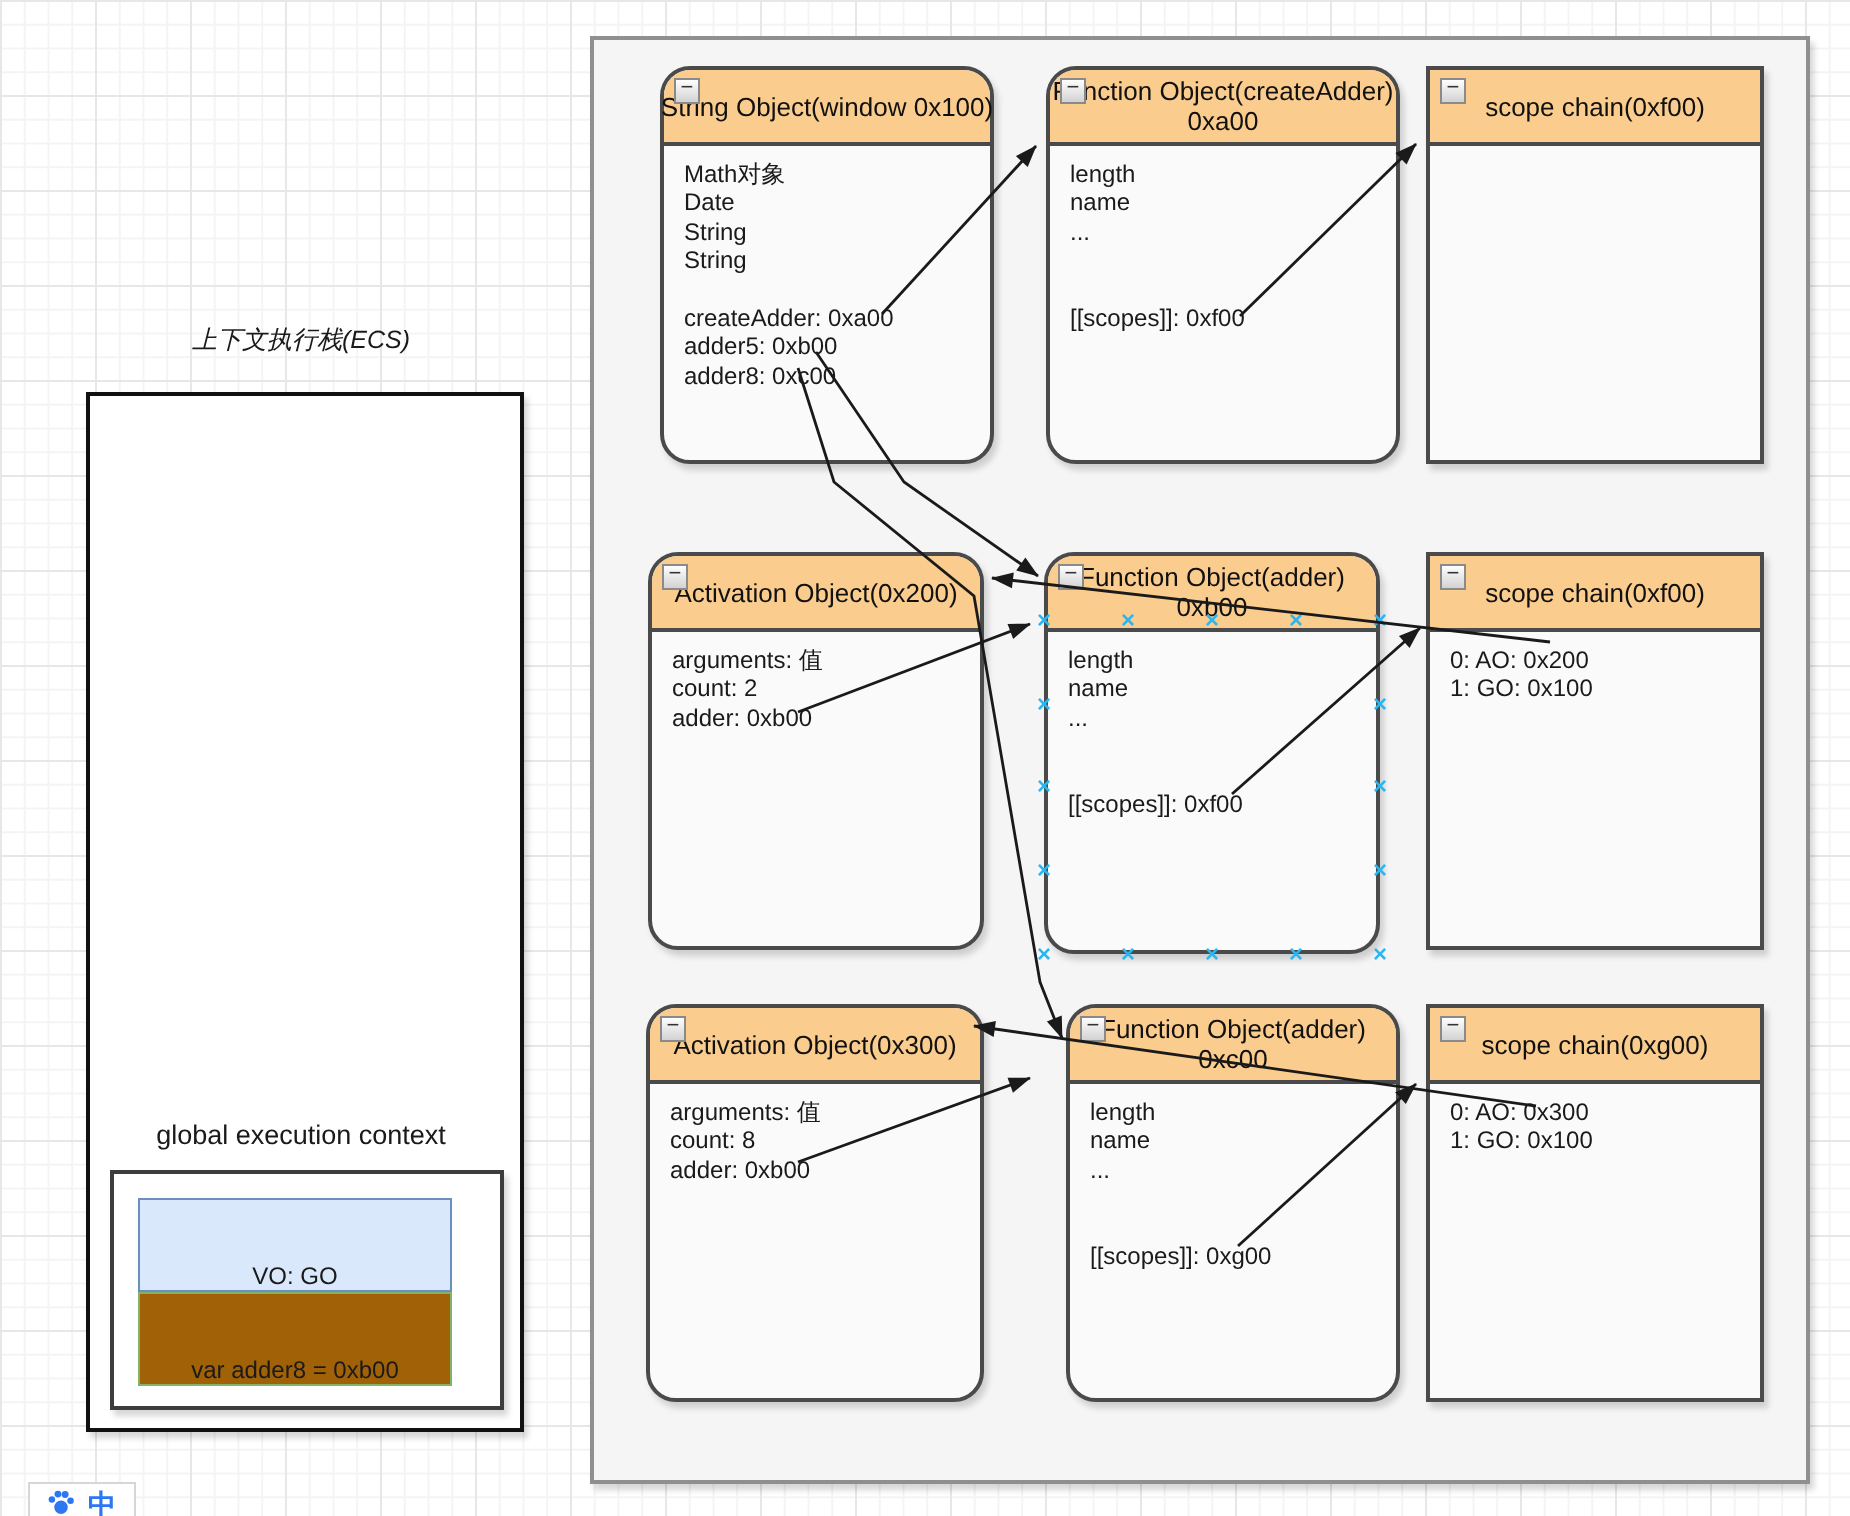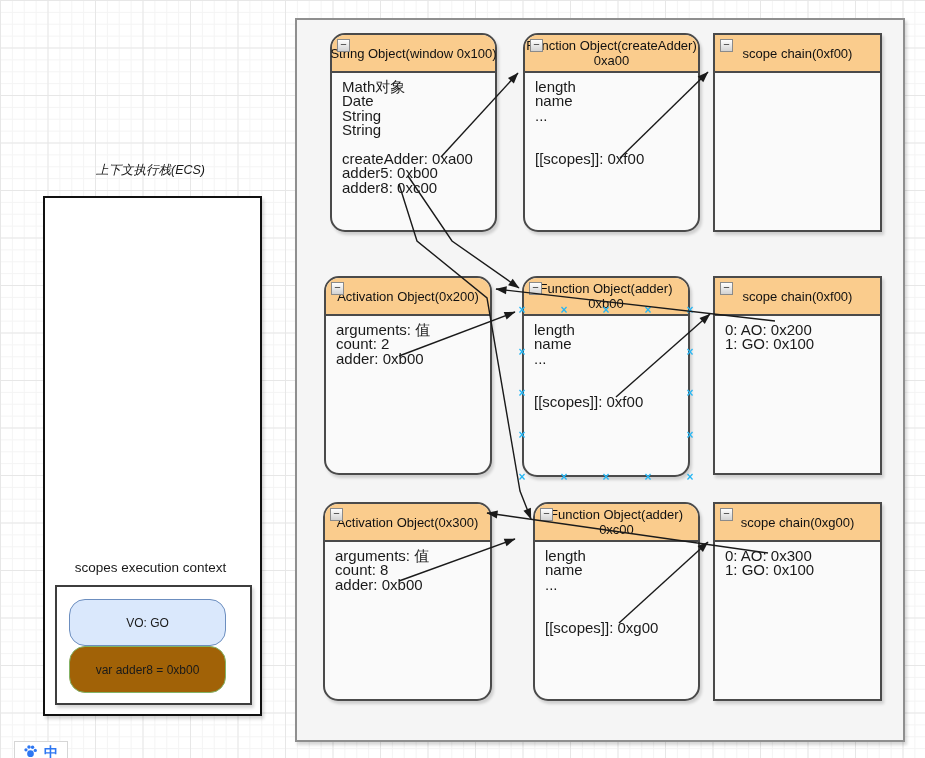--- a/index.html
+++ b/index.html
@@ -13,36 +13,36 @@
       linear-gradient(to right,#f4f4f4 1px,transparent 1px),
       linear-gradient(to bottom,#f4f4f4 1px,transparent 1px);
     background-size:47.5px 47.5px,47.5px 47.5px,11.875px 11.875px,11.875px 11.875px;
   }
   .shadow{box-shadow:2px 3px 3px rgba(0,0,0,0.16);}
   
   #ecs-label{position:absolute;left:43px;top:162px;width:215px;text-align:center;font-size:12.5px;font-style:italic;}
   #ecs-rect{position:absolute;left:43px;top:196px;width:215px;height:516px;background:#fff;border:2px solid #111;}
   #gec-label{position:absolute;left:43px;top:560px;width:215px;text-align:center;font-size:13.5px;}
   #gec-wrap{position:absolute;left:55px;top:585px;width:197px;height:120px;background:#fff;border:2px solid #3d3d3d;box-sizing:border-box;}
-  .stack-cell{position:absolute;left:12px;width:157px;height:47px;display:flex;align-items:center;justify-content:center;font-size:12px;box-sizing:border-box;border-radius:16px;}
+  .stack-cell{position:absolute;left:12px;width:157px;height:47px;display:flex;align-items:flex-end;justify-content:center;font-size:12px;box-sizing:border-box;}
   #vo-box{top:12px;background:#dae8fc;border:1px solid #6c8ebf;}
   #var-box{top:59px;background:#a16207;border:1px solid #82b366;}
   
   #heap{position:absolute;left:295px;top:18px;width:610px;height:724px;background:#f5f5f5;border:2px solid #8f8f8f;box-sizing:border-box;}
   
   .obj{position:absolute;background:#fafafa;border:2px solid #4a4a4a;box-sizing:border-box;z-index:2;box-shadow:2px 3px 3px rgba(0,0,0,0.16);}
   .rounded{border-radius:15px;}
   .hdr{position:relative;height:36px;background:#facc8d;border-bottom:2px solid #4a4a4a;
        display:flex;flex-direction:column;justify-content:center;align-items:center;}
   .rounded .hdr{border-radius:13px 13px 0 0;}
   .title{text-align:center;font-size:13px;line-height:15px;color:#111;}
   .title div{white-space:nowrap;}
   .collapse{position:absolute;left:5px;top:4px;width:11px;height:11px;border:1px solid #8a8a8a;
             background:linear-gradient(#fefefe,#d2d2d2);font-size:11px;line-height:9px;text-align:center;color:#333;z-index:3;}
-  .bdy{padding:7px 8px 0 10px;font-size:15px;line-height:14.4px;}
+  .bdy{padding:7px 8px 0 10px;font-size:12px;line-height:14.4px;}
   .bdy div{min-height:14.4px;white-space:nowrap;}
   #b1{left:330px;top:33px;width:167px;height:199px;}
   #b2{left:523px;top:33px;width:177px;height:199px;}
   #b3{left:713px;top:33px;width:169px;height:199px;}
   #b4{left:324px;top:276px;width:168px;height:199px;}
   #b5{left:522px;top:276px;width:168px;height:201px;}
   #b6{left:713px;top:276px;width:169px;height:199px;}
   #b7{left:323px;top:502px;width:169px;height:199px;}
   #b8{left:533px;top:502px;width:167px;height:199px;}
   #b9{left:713px;top:502px;width:169px;height:199px;}
@@ -58,21 +58,21 @@
        display:flex;align-items:flex-start;gap:7px;padding:3px 0 0 9px;box-sizing:border-box;z-index:6;}
   #ime-mode{color:#2e77f2;font-size:14px;font-weight:bold;line-height:15px;}
 </style>
 </head>
 <body>
 
 <div id="stage">
 
   <div id="ecs-label">上下文执行栈(ECS)</div>
   <div id="ecs-rect" class="shadow"></div>
-  <div id="gec-label">scopes execution context</div>
+  <div id="gec-label">global execution context</div>
   <div id="gec-wrap" class="shadow">
     <div id="vo-box" class="stack-cell">
       <span>VO: GO</span>
     </div>
     <div id="var-box" class="stack-cell">
       <span>var adder8 = 0xb00</span>
     </div>
   </div>
 
   <div id="heap" class="shadow"></div>

